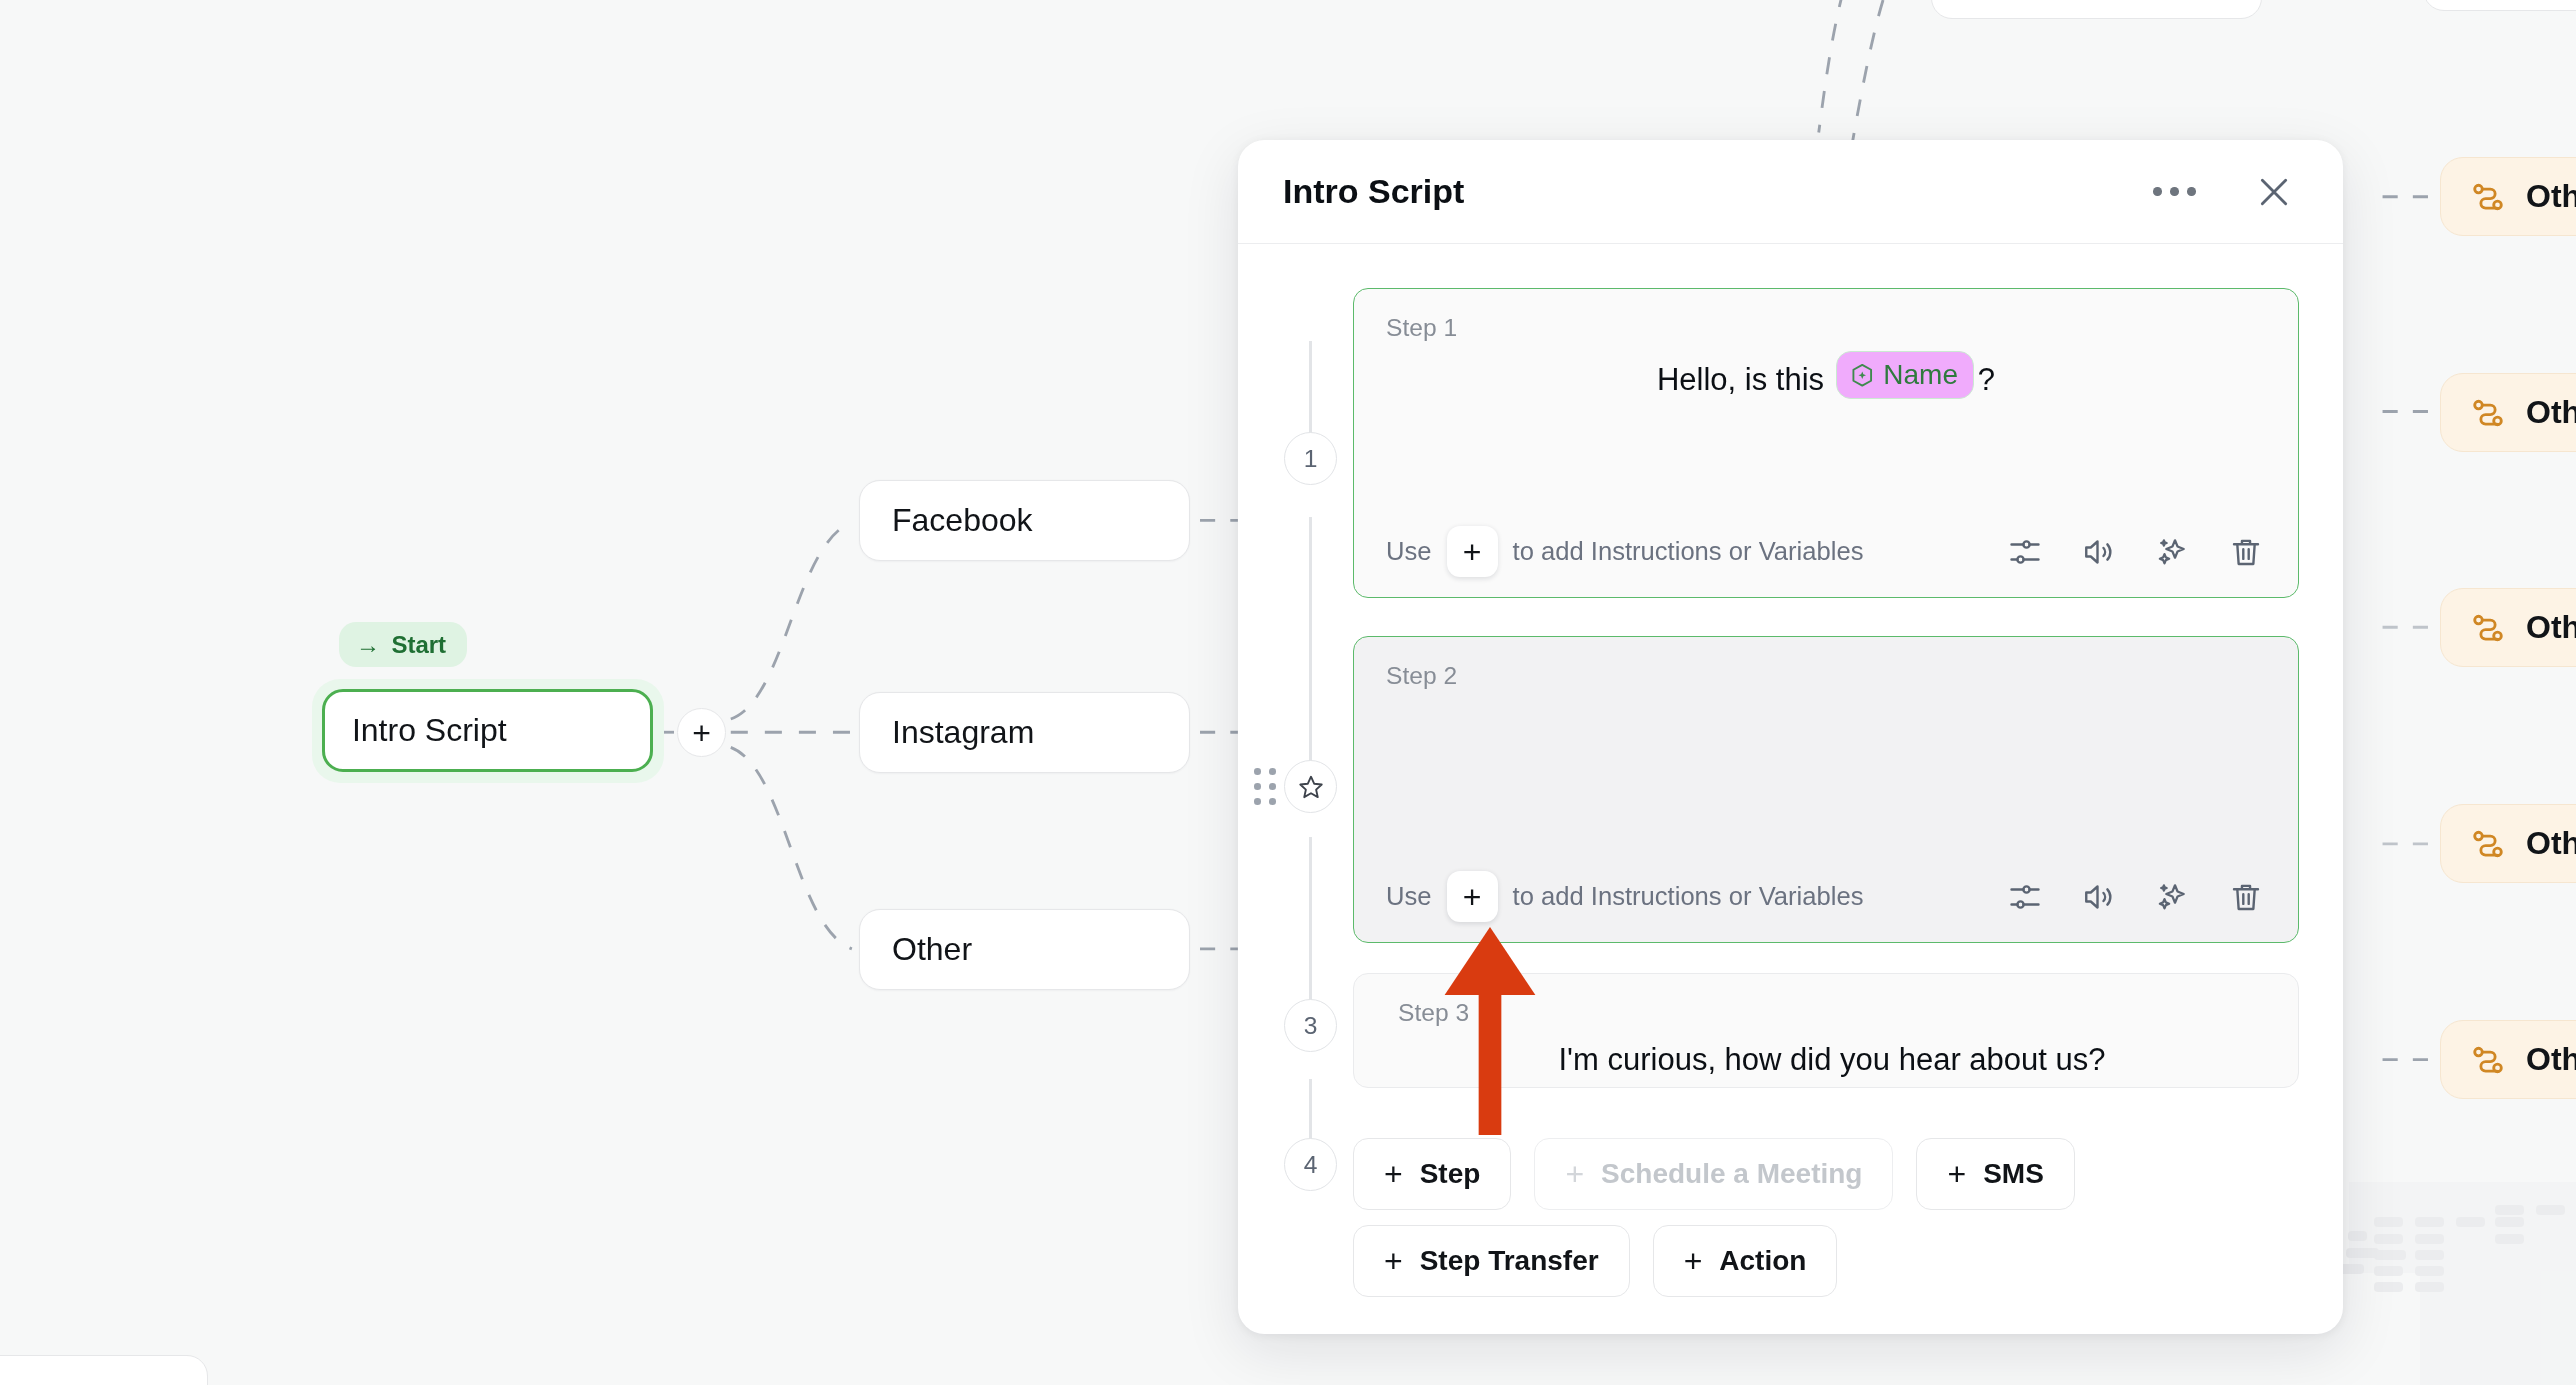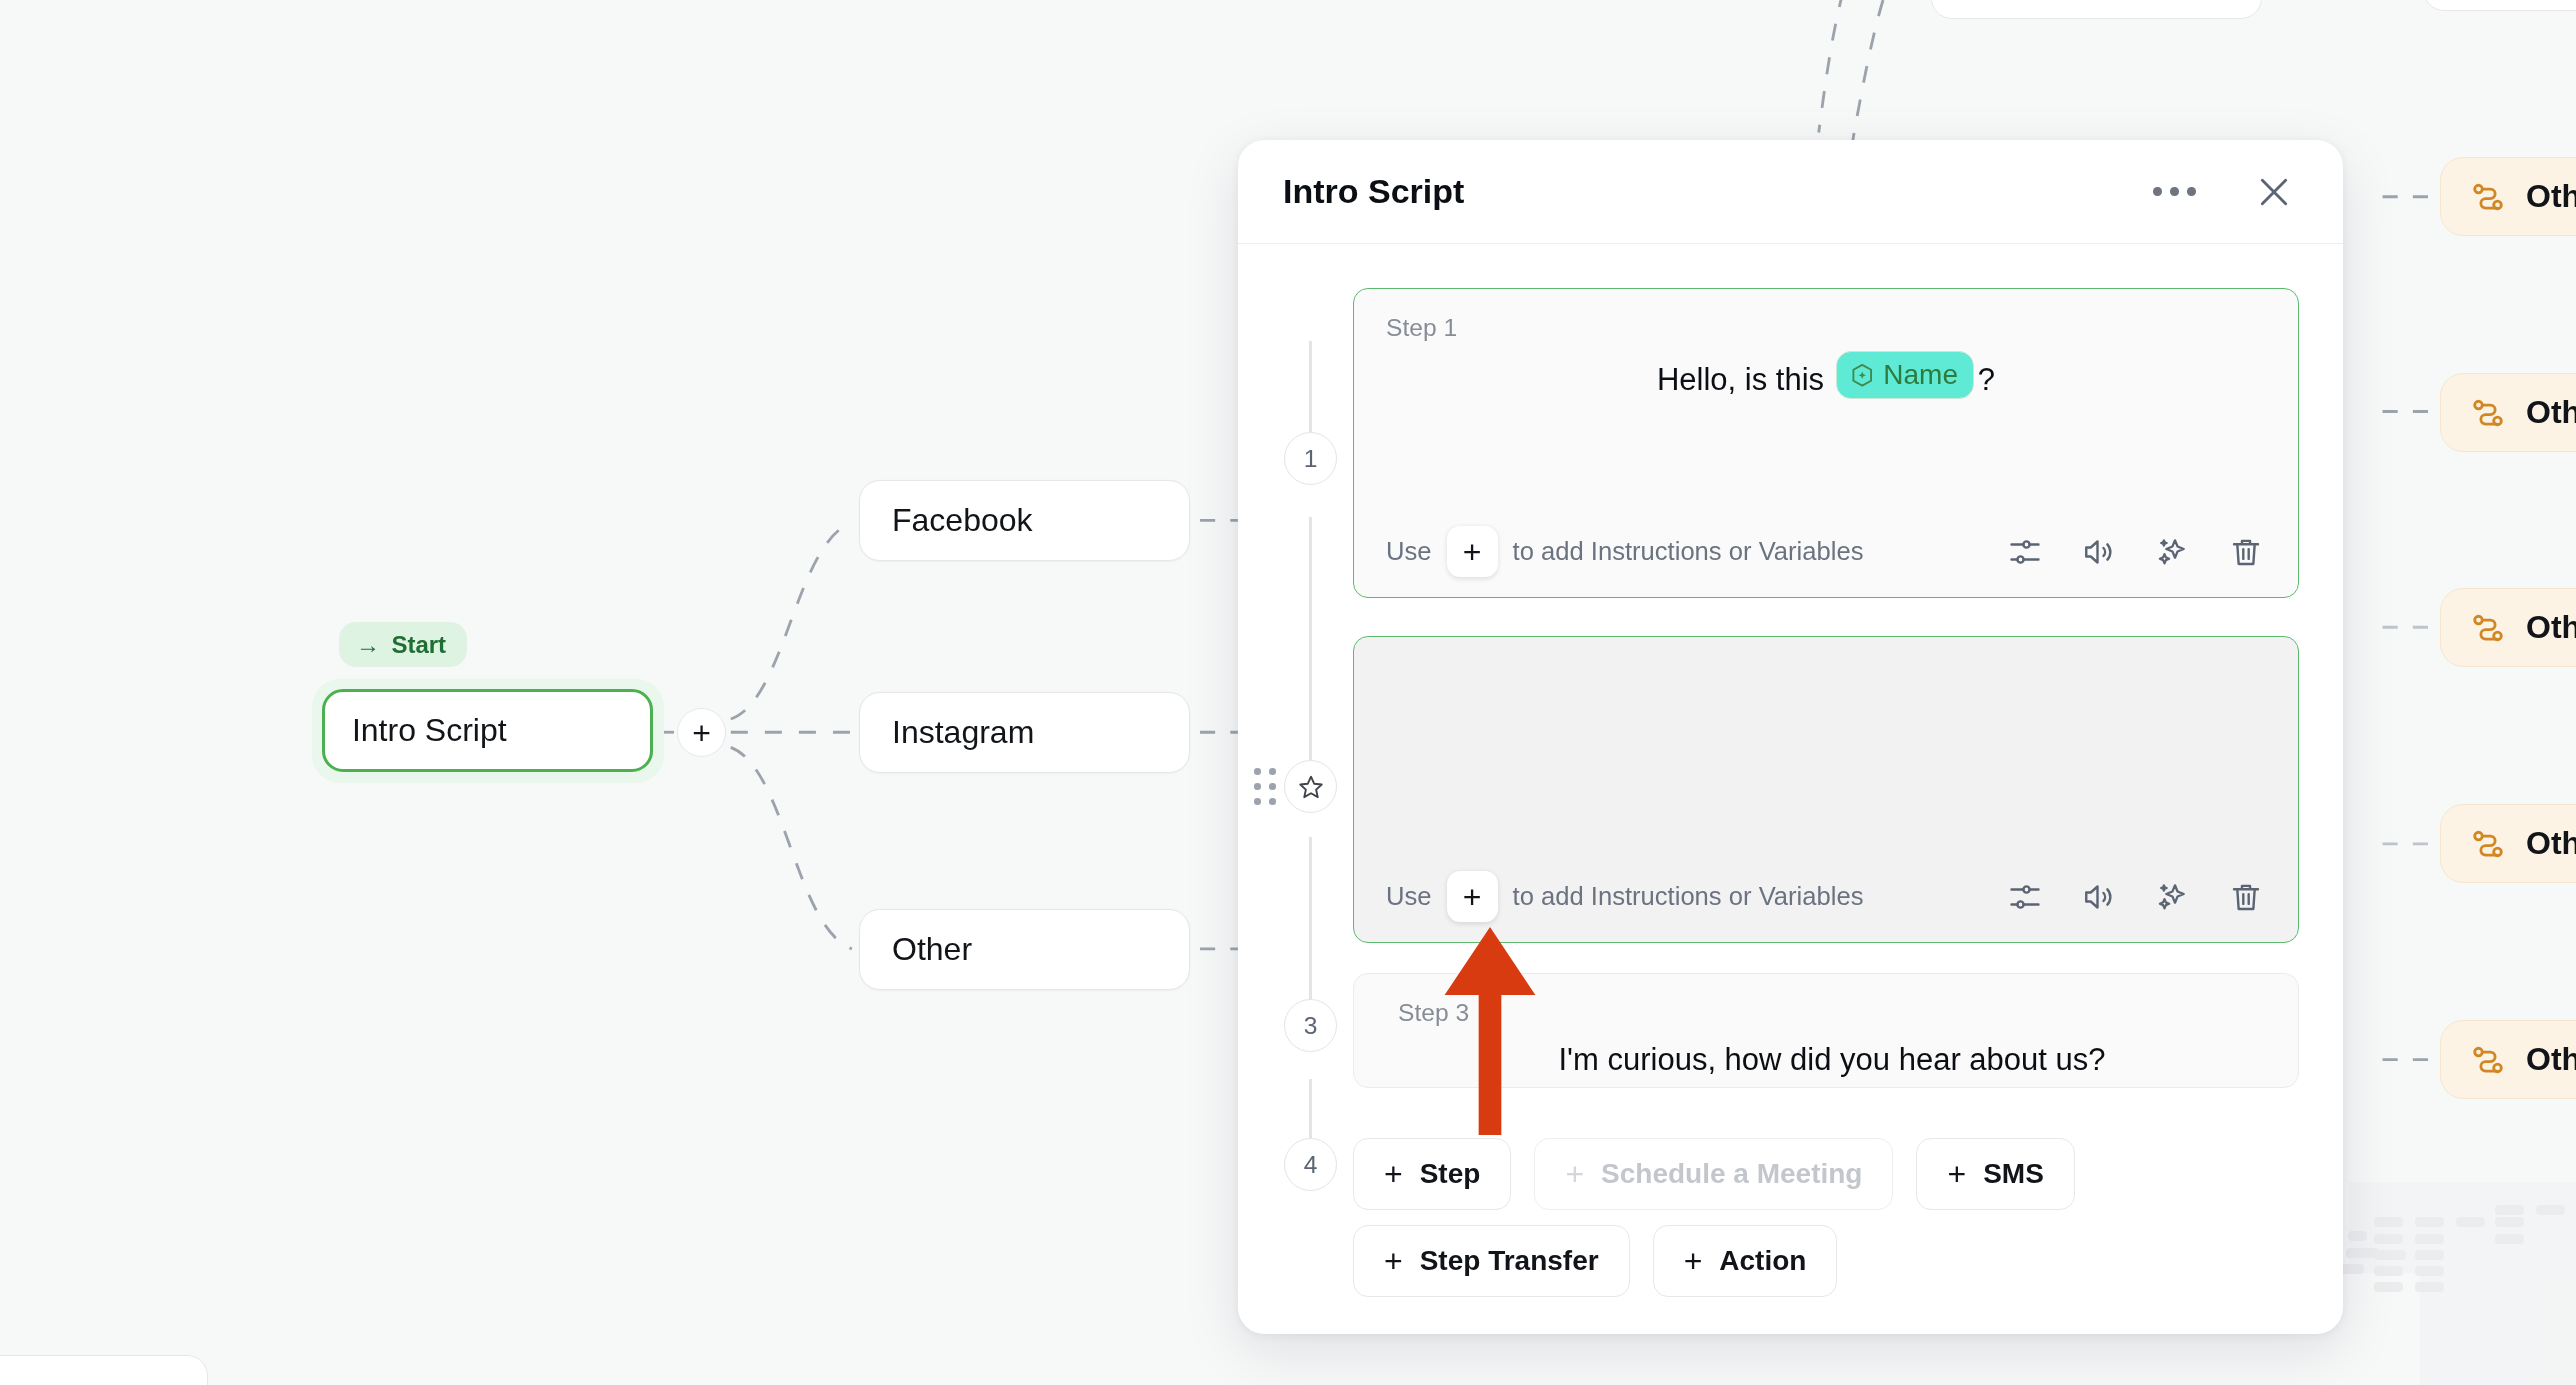--- a/index.html
+++ b/index.html
@@ -262,21 +262,21 @@
     font-size: 31px;
     line-height: 1.52;
     color: #0B0F14;
     text-align: center;
   }
 
   .var-chip {
     display: inline-flex;
     align-items: center;
     gap: 8px;
-    background: #5eead4;
+    background: #f0abfc;
     border: 1.9px solid #CBE9D2;
     border-radius: 15px;
     padding: 1.9px 15px 1.9px 11.4px;
     color: #2F7A3E;
     font-size: 28px;
     vertical-align: 1.9px;
     margin: 0 3.8px;
   }
 
   .step-footer {
@@ -555,20 +555,21 @@
             <path d="M4 6.8 h16 M9.3 6.8 V4.6 h5.4 v2.2"></path>
             <path d="M6.2 6.8 L7.1 20 h9.8 L17.8 6.8"></path>
             <path d="M10.2 10.2 v6.4 M13.8 10.2 v6.4"></path>
           </svg>
         </span>
       </span>
     </div>
   </div>
 
   <div class="step-card active-2" style="top:636px; height:307px;">
+    <div class="step-label">Step 2</div>
     <div class="step-footer" style="position:absolute; left:32px; right:32px; bottom:0;">
       <span class="hint-text">Use</span>
       <button class="plus-btn">+</button>
       <span class="hint-text">to add Instructions or Variables</span>
       <span class="footer-icons">
         <span>
           <svg width="36" height="36" viewBox="0 0 24 24" fill="none" stroke="#5B6472" stroke-width="1.6" stroke-linecap="round">
             <path d="M3 7h8 M15 7h6 M3 17h4 M11 17h10"></path>
             <circle cx="13" cy="7" r="2.1"></circle>
               <circle cx="9" cy="17" r="2.1"></circle>

